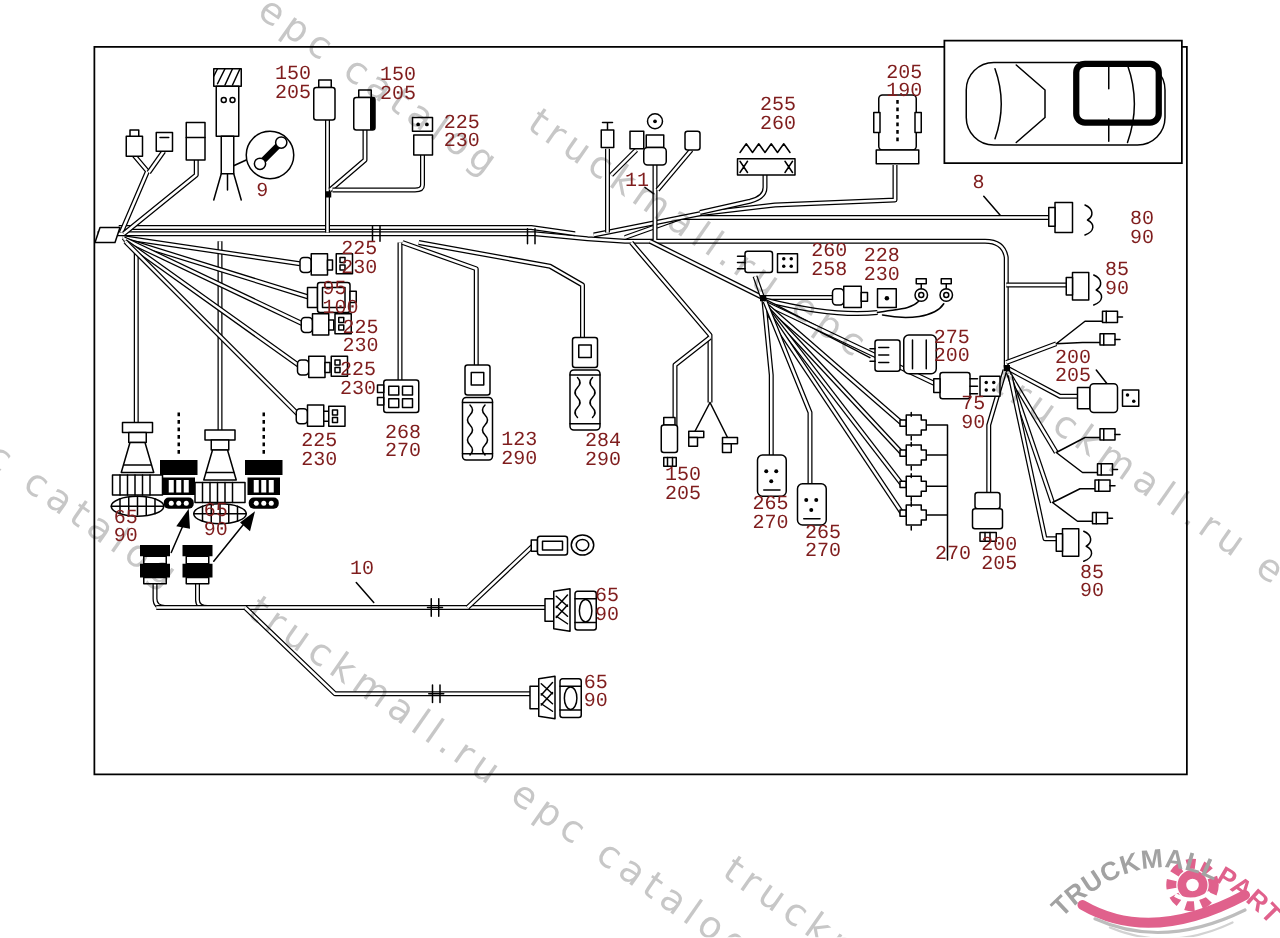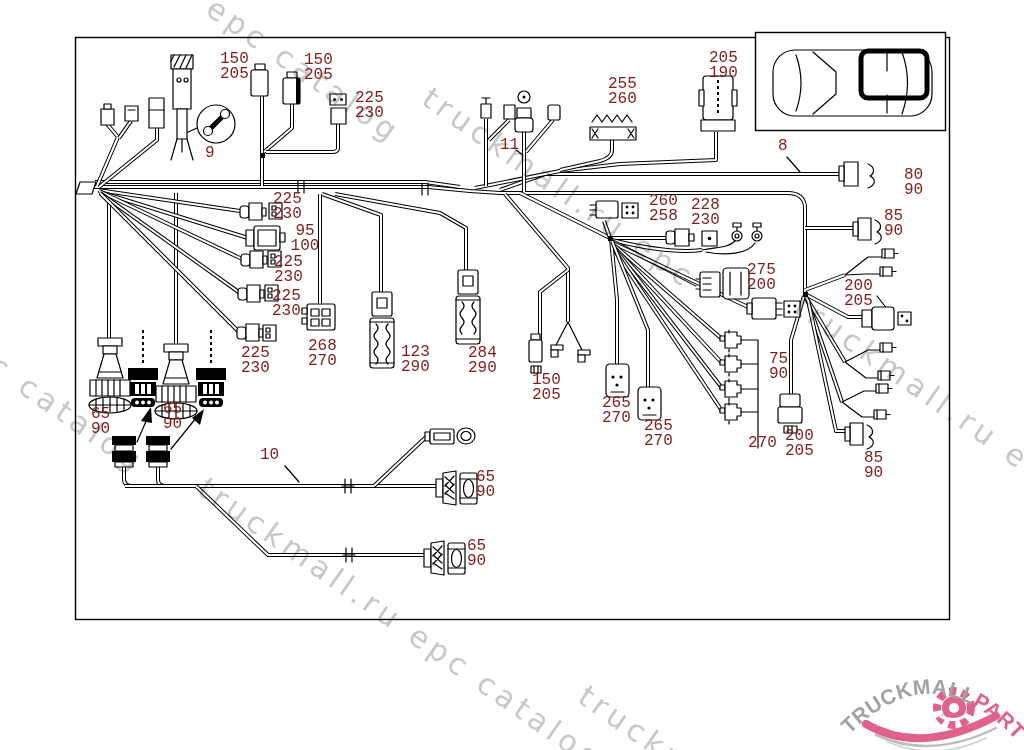--- a/index.html
+++ b/index.html
@@ -423,62 +423,62 @@
       <div class="co" style="left: 500px; top: 138px; text-align: center;">11</div>
       <div class="co" style="left: 608px; top: 77px;">255
 260</div>
       <div class="co" style="left: 709px; top: 51px;">205
 190</div>
       <div class="co" style="left: 778px; top: 139px;">8</div>
       <div class="co" style="left: 872px; top: 168px; margin-left: 32px;">80
 90</div>
       <div class="co" style="left: 273px; top: 192px;">225
 230</div>
-      <div class="co" style="left: 282px; top: 224px; text-align: center; width: 46px;">95
+      <div class="co" style="left: 258px; top: 224px; text-align: left; width: 46px;">95
 100</div>
       <div class="co" style="left: 274px; top: 255px;">225
 230</div>
       <div class="co" style="left: 272px; top: 289px;">225
 230</div>
       <div class="co" style="left: 241px; top: 346px;">225
 230</div>
       <div class="co" style="left: 308px; top: 339px;">268
 270</div>
       <div class="co" style="left: 401px; top: 345px;">123
 290</div>
       <div class="co" style="left: 468px; top: 346px;">284
 290</div>
       <div class="co" style="left: 649px; top: 194px;">260
 258</div>
       <div class="co" style="left: 691px; top: 198px; text-align: center;">228
 230</div>
       <div class="co" style="left: 747px; top: 263px;">275
 200</div>
-      <div class="co" style="left: 769px; top: 316px; margin-top: 36px;">75
+      <div class="co" style="left: 769px; top: 316px;">75
 90</div>
       <div class="co" style="left: 884px; top: 209px;">85
 90</div>
       <div class="co" style="left: 844px; top: 279px;">200
 205</div>
       <div class="co" style="left: 532px; top: 373px;">150
 205</div>
       <div class="co" style="left: 602px; top: 396px;">265
 270</div>
       <div class="co" style="left: 644px; top: 419px;">265
 270</div>
       <div class="co" style="left: 748px; top: 436px;">270</div>
       <div class="co" style="left: 785px; top: 429px;">200
 205</div>
       <div class="co" style="left: 864px; top: 451px;">85
 90</div>
       <div class="co" style="left: 91px; top: 407px;">65
 90</div>
       <div class="co" style="left: 163px; top: 402px;">65
 90</div>
-      <div class="co" style="left: 260px; top: 448px;">10</div>
+      <div class="co" style="left: 280px; top: 448px;">10</div>
       <div class="co" style="left: 476px; top: 470px;">65
 90</div>
       <div class="co" style="left: 467px; top: 539px;">65
 90</div>
     </div>
 
 <svg id="logo" viewBox="0 0 188 106">
   <defs>
         <path id="larc" d="M12,92 Q96,6 180,96"></path>
       </defs>

